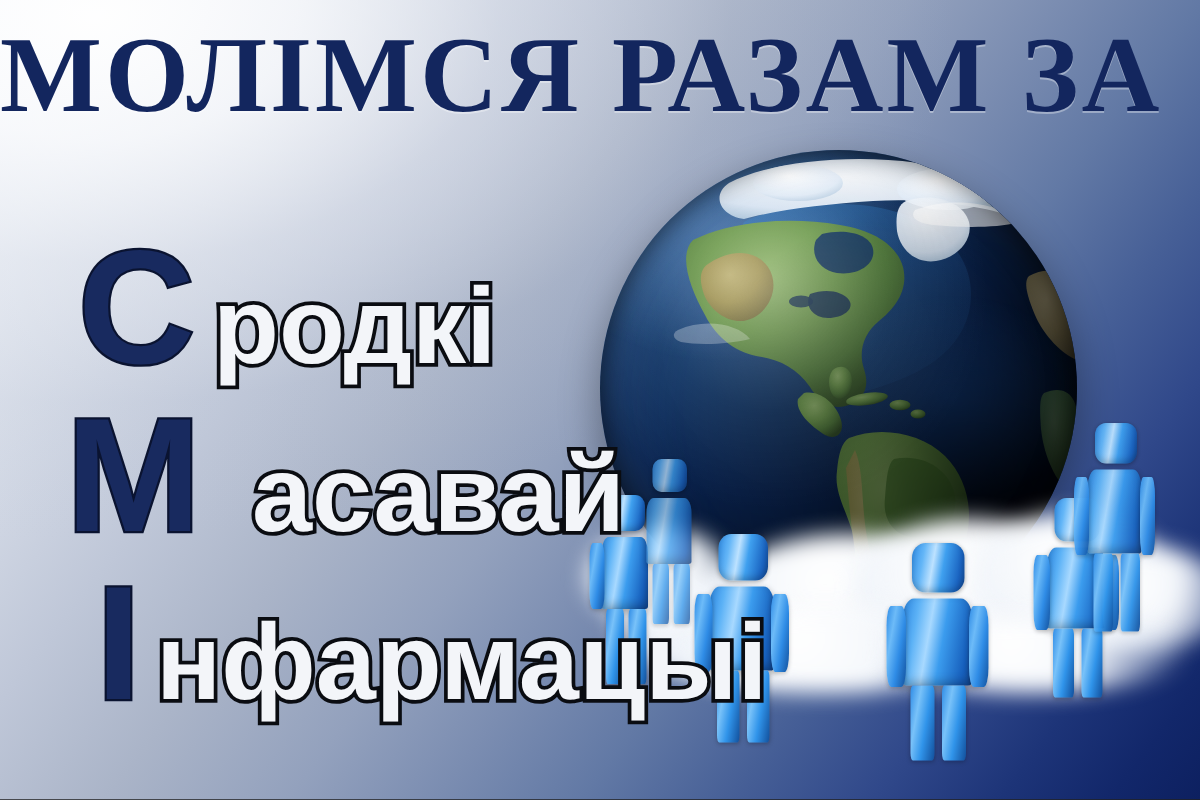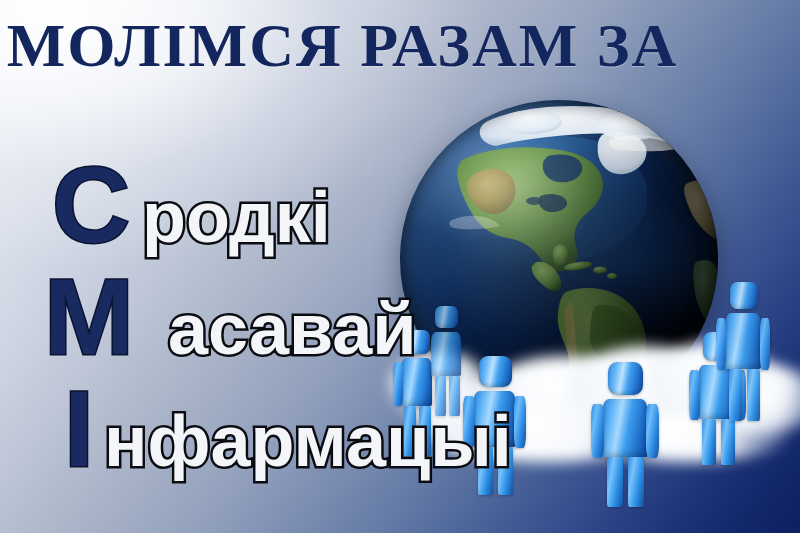--- a/index.html
+++ b/index.html
@@ -126,21 +126,21 @@
   }
 
   
   #title {
     position: absolute;
     left: 0; top: 14px;
     width: 685px;
     text-align: center;
     font-family: "Liberation Serif", "DejaVu Serif", serif;
     font-weight: 700;
-    font-size: 62px;
+    font-size: 72px;
     letter-spacing: 2px;
     color: #13265e;
     line-height: 1;
     white-space: nowrap;
     text-shadow: 0 1px 0 rgba(255,255,255,0.35);
   }
 
   
   #acr-svg {
     position: absolute;

